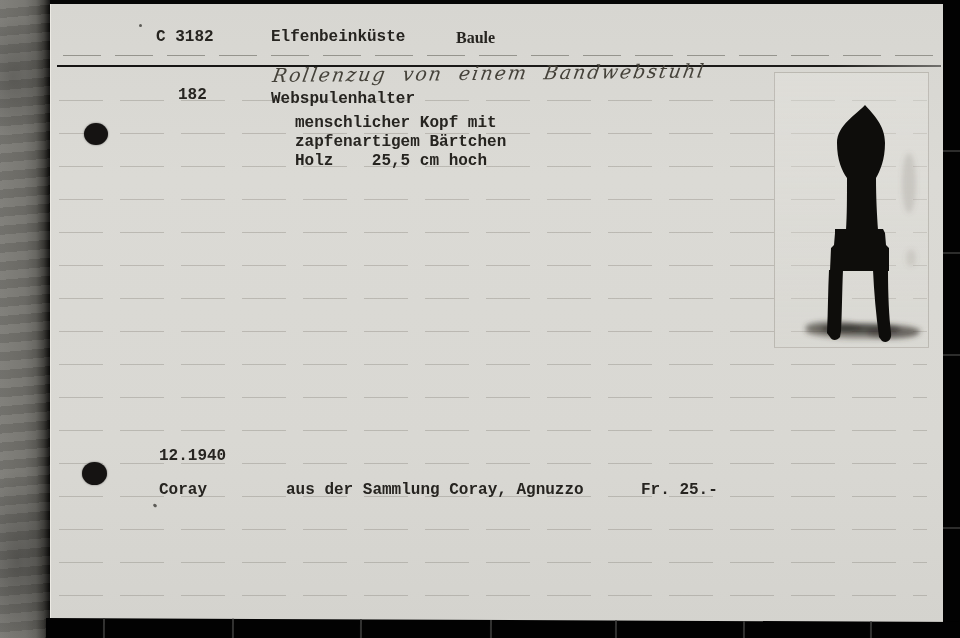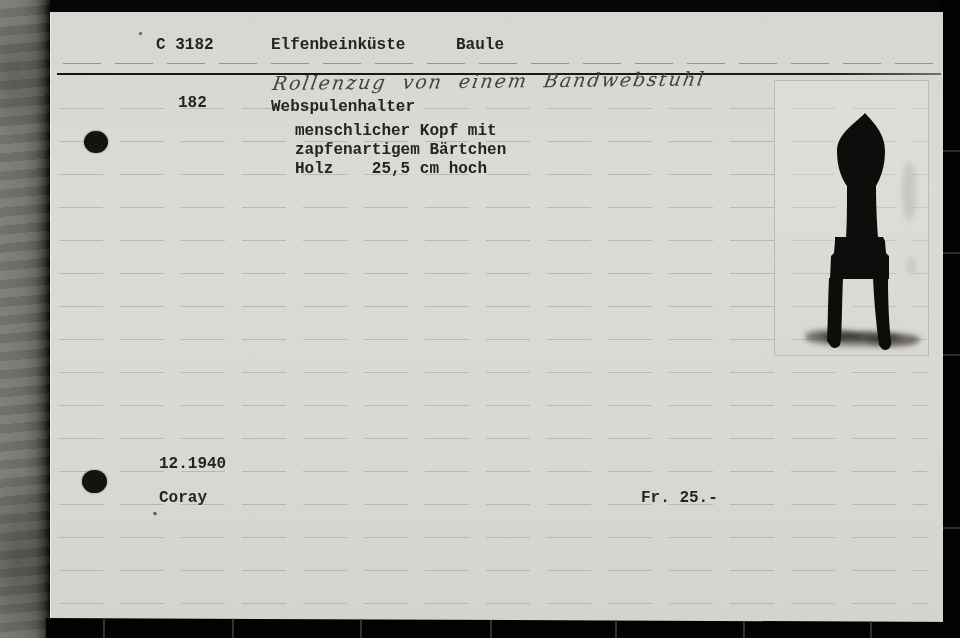--- a/index.html
+++ b/index.html
@@ -13,21 +13,21 @@
       radial-gradient(70px 130px at 35% 88%, rgba(0,0,0,.26), transparent 70%),
       repeating-linear-gradient(175deg, rgba(255,255,255,.05) 0 9px, rgba(0,0,0,.07) 9px 18px),
       linear-gradient(90deg,#7b7a75 0%,#72716c 50%,#605f5a 72%,#3a3935 88%,#161513 97%,#0a0a09 100%);}
   .right-strip{position:absolute;left:942px;top:0;width:18px;height:638px;background:#020202;}
   .right-strip .sep{position:absolute;left:0;width:100%;height:2px;background:#2d2d2c;}
   .bottom-strip{position:absolute;left:46px;top:618px;width:918px;height:26px;background:#020202;
     transform:rotate(0.25deg);transform-origin:left top;}
   .bottom-strip .sep{position:absolute;top:0;width:2px;height:100%;background:#323231;}
 
   
-  .card{position:absolute;left:50px;top:12px;width:892px;height:622px;
+  .card{position:absolute;left:50px;top:4px;width:892px;height:622px;
     border-left:1px solid #eceae4;
     background:linear-gradient(180deg,#d7d6d1 0%,#dbdad5 28%,#d9d8d3 70%,#d4d3ce 100%);}
 
   .ruled-lines{position:absolute;left:8px;right:16px;top:96px;height:500px;opacity:.85;
     background:repeating-linear-gradient(180deg, rgba(105,100,90,.32) 0 1px, transparent 1px 33px);
     -webkit-mask-image:repeating-linear-gradient(90deg,#000 0 44px,transparent 44px 61px);
     mask-image:repeating-linear-gradient(90deg,#000 0 44px,transparent 44px 61px);}
   .faint-line{position:absolute;left:12px;top:51px;width:870px;height:1px;background:rgba(95,92,84,.55);
     -webkit-mask-image:repeating-linear-gradient(90deg,#000 0 38px,transparent 38px 52px);
     mask-image:repeating-linear-gradient(90deg,#000 0 38px,transparent 38px 52px);}
@@ -42,21 +42,21 @@
   .typed{position:absolute;font-family:"Liberation Mono","DejaVu Sans Mono",monospace;
     font-size:16px;font-weight:700;line-height:19px;color:#262420;white-space:pre-wrap;}
   .handwritten{position:absolute;left:222px;top:60px;
     font-family:"DejaVu Serif","Liberation Serif",serif;font-style:italic;
     font-size:19px;color:#45423a;letter-spacing:2px;word-spacing:8px;
     transform:rotate(-0.6deg) skewX(-10deg);transform-origin:left center;white-space:pre;}
 
   .inv-no{left:105px;top:24px;}
   .inv-no2{left:127px;top:42px;margin-top:40px;}
   .region{left:220px;top:24px;}
-  .ethnic{left:405px;top:24px;}
+  .ethnic{left:405px;top:24px;font-family:Liberation Serif, serif;}
   .obj-title{left:220px;top:86px;text-align:center;}
   .descr{left:220px;top:110px;margin-left:24px;}
   .acq-date{left:108px;top:443px;}
   .acq-type{left:108px;top:477px;}
   .acq-source{left:235px;top:477px;}
   .acq-price{left:590px;top:477px;}
 
   .speck{position:absolute;background:rgba(40,38,34,.7);border-radius:50%;}
   .speck-1{left:88px;top:20px;width:3px;height:3px;}
   .speck-2{left:102px;top:500px;width:4px;height:3px;transform:rotate(40deg);}
@@ -98,20 +98,21 @@
 
     <span class="handwritten">Rollenzug von einem Bandwebstuhl</span>
 
     <span class="typed obj-title">Webspulenhalter</span>
     <span class="typed descr">menschlicher Kopf mit
 zapfenartigem Bärtchen
 Holz    25,5 cm hoch</span>
 
     <span class="typed acq-date">12.1940</span>
     <span class="typed acq-type">Coray</span>
+    <span class="typed acq-source">aus der Sammlung Coray, Agnuzzo</span>
     <span class="typed acq-price">Fr. 25.-</span>
 
     <div class="photo">
       <svg width="153" height="274" viewBox="0 0 153 274" role="img" aria-label="">
         <defs>
           <filter id="b" x="-30%" y="-30%" width="160%" height="160%">
             <feGaussianBlur stdDeviation="2.6"></feGaussianBlur>
           </filter>
         </defs>
 

